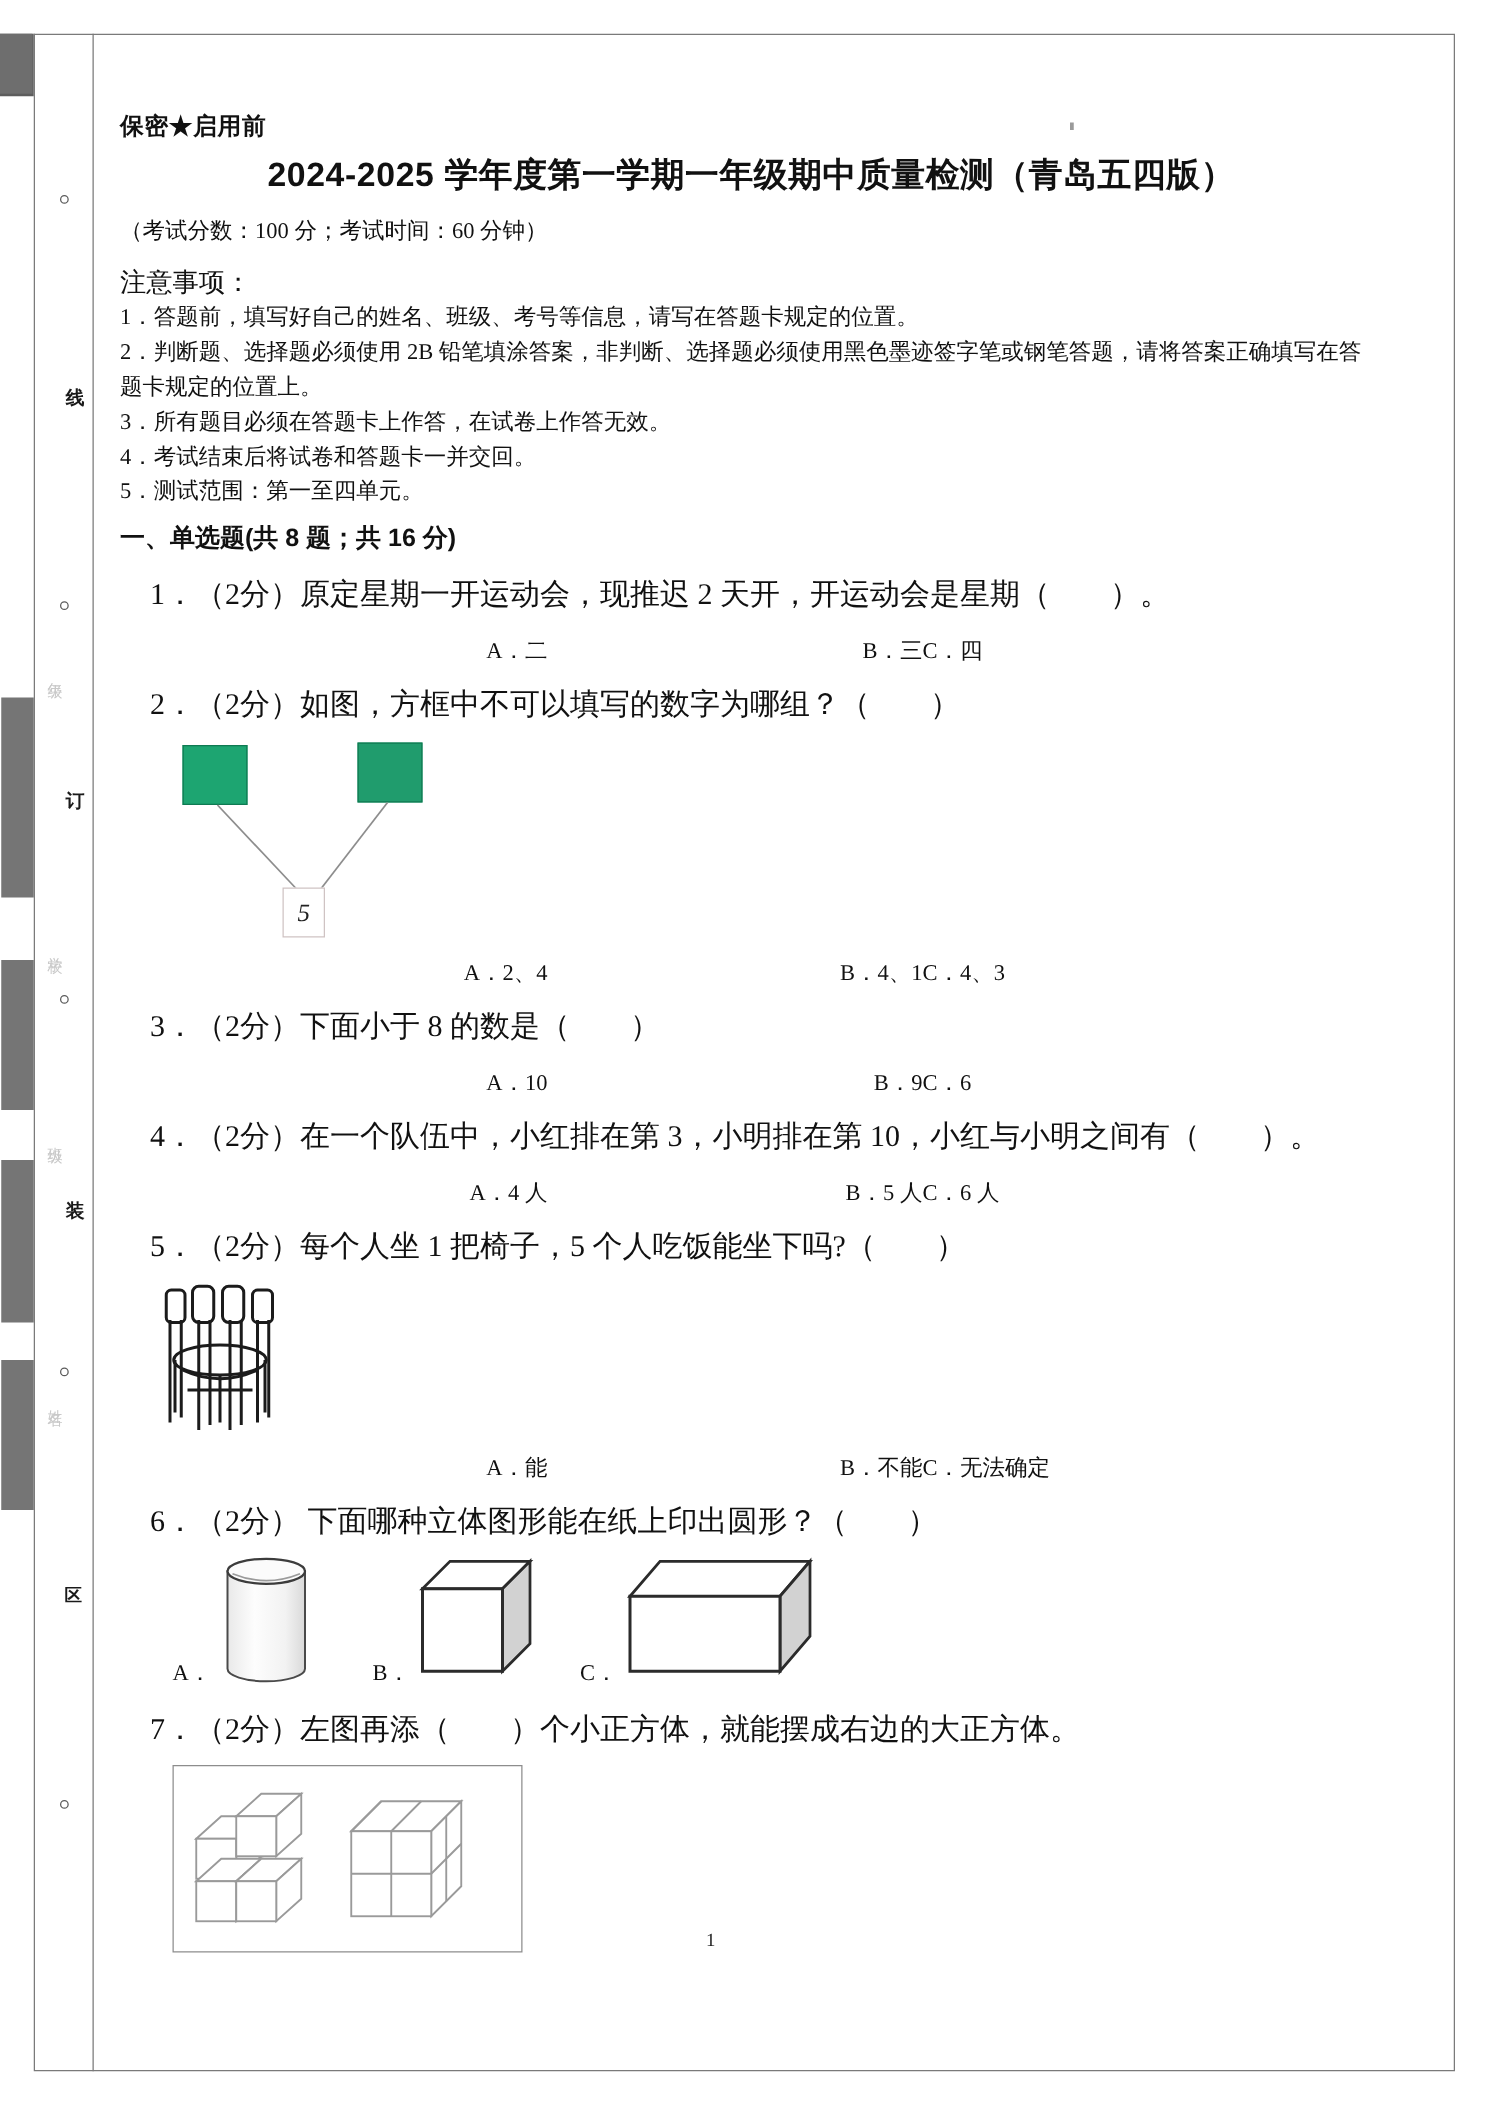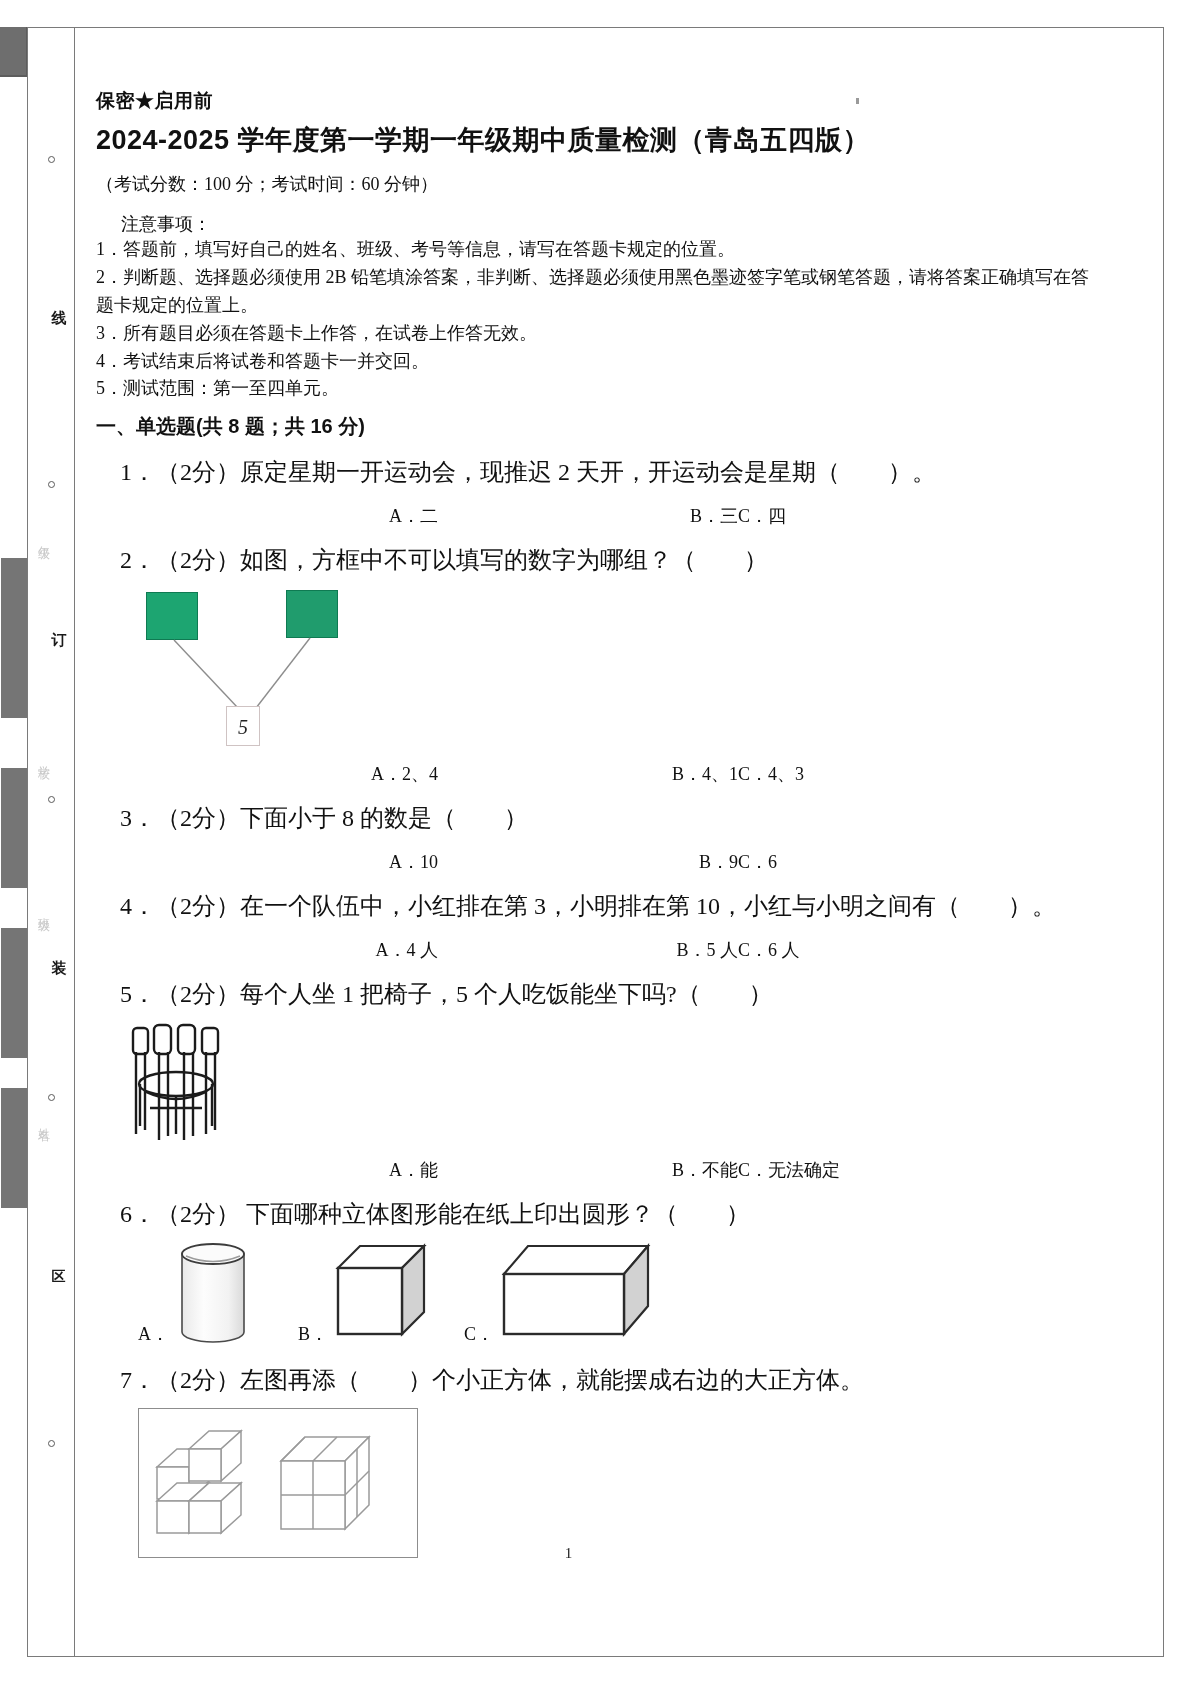--- a/index.html
+++ b/index.html
@@ -67,33 +67,34 @@
     position:absolute; left:96px; top:88px;
     width:1010px;
   }
 
   .secret { font-weight:bold; font-size:19px; letter-spacing:0.5px;
             font-family:Liberation Sans, sans-serif; }
   .dot-mark{ position:absolute; left:760px; top:10px; width:3px; height:6px; background:#9a9a9a;}
 
   h1.title{
     margin:8px 0 0 0;
+    text-align:center;
     font-size:27px;
     font-weight:bold;
     letter-spacing:0.5px;
     font-family:"Liberation Sans","DejaVu Sans",sans-serif;
     white-space:nowrap;
   }
   .subtitle{
     margin-top:14px;
     text-align:left;
     font-size:18px;
   }
 
-  .notice-head{ margin-top:16px; font-size:18px;margin-left:25px; }
+  .notice-head{ margin-top:16px; font-size:21px; }
   .notice-line{ font-size:18px; line-height:1.55; }
 
   h2.section{
     margin:10px 0 4px 0;
     font-size:20px; font-weight:bold;
     font-family:"Liberation Sans","DejaVu Sans",sans-serif;
   }
 
   .q{ font-size:24px; line-height:1.5; margin-top:14px;margin-left:24px; }
   .q .qnum{ display:inline-block; }

